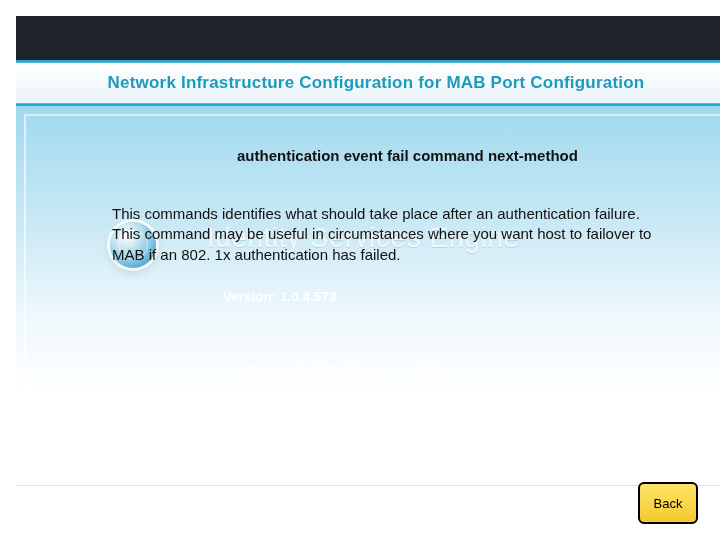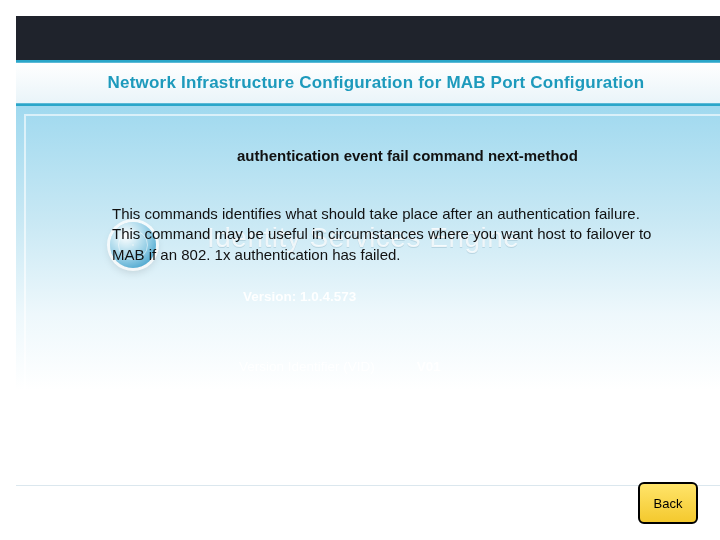--- a/index.html
+++ b/index.html
@@ -81,21 +81,21 @@
   }
 
   .details {
     position: absolute;
     left: 175px; top: 148px;
     color: rgba(255,255,255,0.95);
     font-size: 13.5px;
     line-height: 22px;
     font-weight: 400;
   }
-  .details .version { font-weight: 700; margin-left: 20px; }
+  .details .version { font-weight: 700; }
   .details .row { display: flex; gap: 10px; }
   .details .row .label { min-width: 160px; text-align: right; }
   .details .row .value { font-weight: 700; }
 
   .feedback {
     position: absolute;
     left: 175px; top: 282px;
     color: rgba(255,255,255,0.9);
     font-size: 14px;
     text-decoration: underline;

